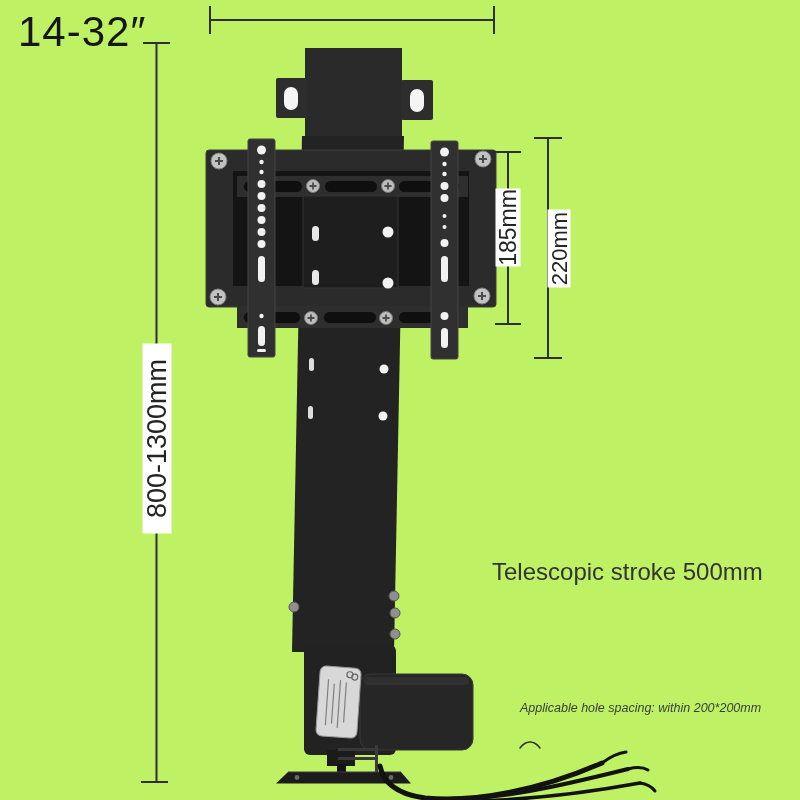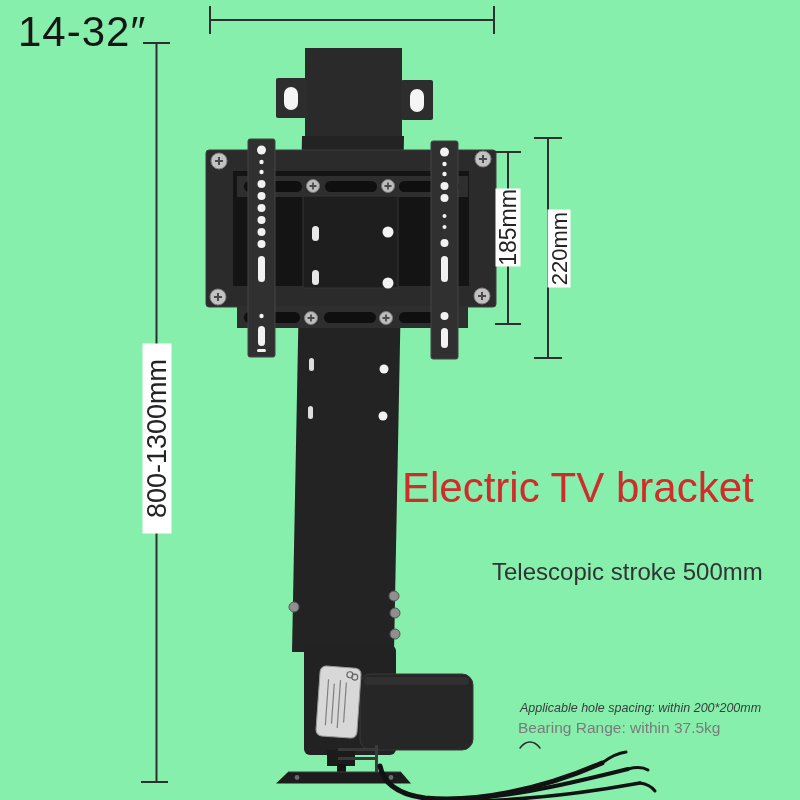--- a/index.html
+++ b/index.html
@@ -1,19 +1,19 @@
 <!DOCTYPE html>
 <html><head>
 <meta charset="utf-8">
 <style>
   html,body{margin:0;padding:0;background:#ffffff;}
   #stage{
     position:relative;
     width:800px;height:800px;
-    background:#86efac;
+    background:#bef264;
     overflow:hidden;
     font-family:"Liberation Sans", sans-serif;
   }
   #stage svg{position:absolute;left:0;top:0;}
   .lbl{
     position:absolute;
     color:#1f1f1f;
     white-space:nowrap;
     line-height:1.15;
   }
@@ -229,18 +229,16 @@
           <path d="M548,138 V358"></path>
           <path d="M534,358 H562"></path>
       </g>
     </g>
   </svg>
 
   <div id="screen-size" class="lbl">14-32″</div>
   <div id="dim-800" class="lbl dim rot">800-1300mm</div>
   <div id="dim-185" class="lbl dim rot">185mm</div>
   <div id="dim-220" class="lbl dim rot">220mm</div>
-  <div id="product-title" class="lbl">Electric TV bracket</div>
   <div id="product-subtitle" class="lbl">Telescopic stroke 500mm</div>
   <div id="spec-hole-spacing" class="lbl">Applicable hole spacing: within 200*200mm</div>
-  <div id="spec-bearing" class="lbl">Bearing Range: within 37.5kg</div>
 
 </div>
 
 </body></html>

